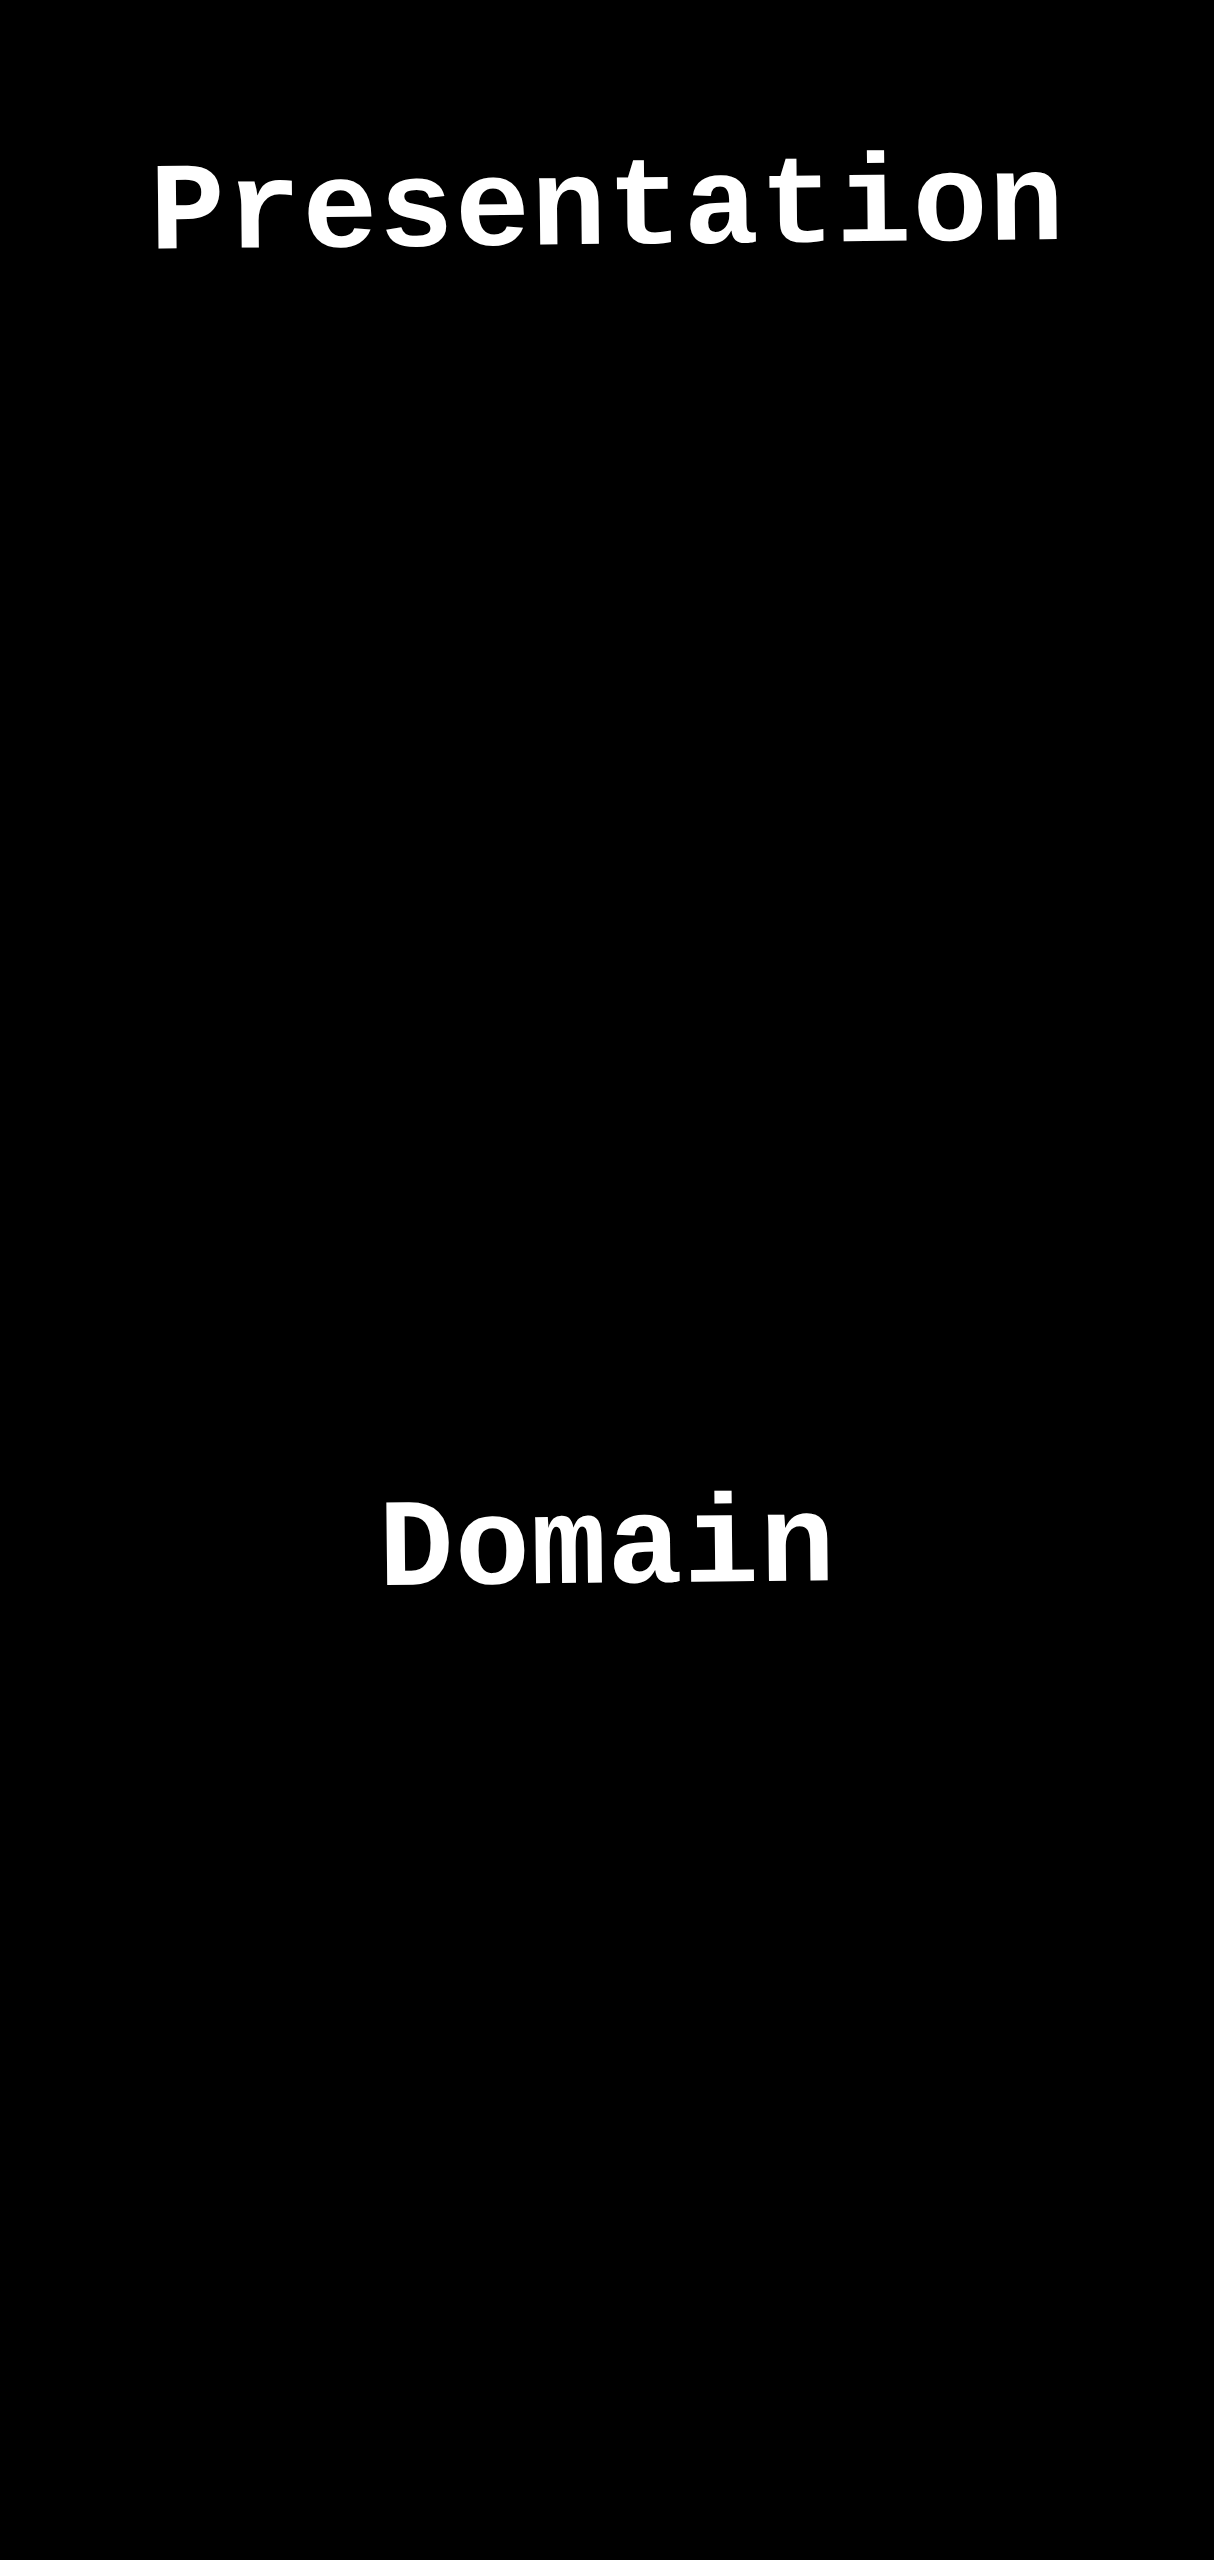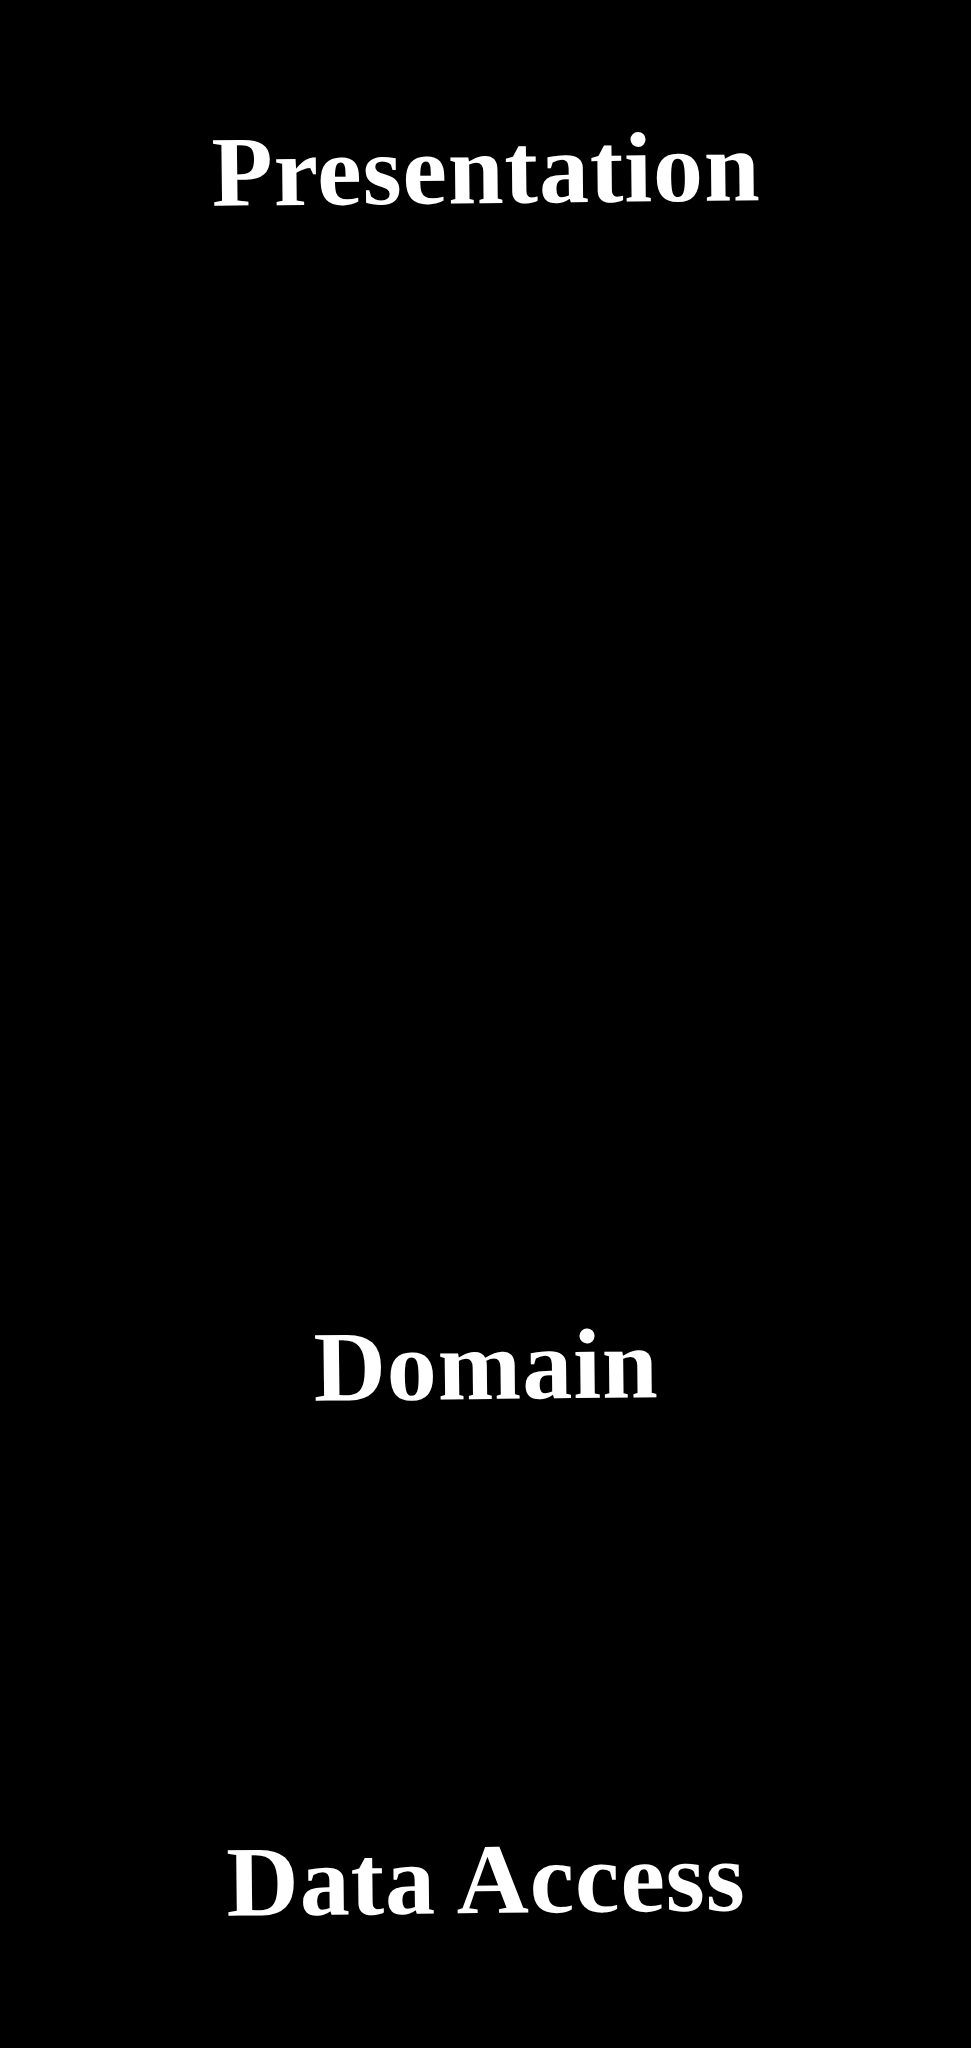--- a/index.html
+++ b/index.html
@@ -11,21 +11,21 @@
     margin: 0;
     padding: 0;
     background: var(--background);
   }
   .canvas {
     position: relative;
     width: 971px;
     height: 2048px;
     background: var(--background);
     overflow: hidden;
-    font-family: Liberation Serif, serif;
+    font-family: Liberation Mono, monospace;
   }
   .node {
     position: absolute;
     left: 26px;
     width: 920px;
     height: 292px;
   }
   .node svg.sketch-box {
     position: absolute;
     inset: 0;
@@ -98,31 +98,25 @@
 
   <svg id="edge-1" class="edge-arrow" viewBox="0 0 120 200" preserveAspectRatio="none">
       <use href="#sketcharrow"></use>
     </svg>
 
 
   <svg id="edge-2" class="edge-arrow" viewBox="0 0 120 200" preserveAspectRatio="none">
       <use href="#sketcharrow"></use>
     </svg>
 
-  <div class="node" style="top:1218px">
+  <div class="node" style="top:1093px">
     <svg class="sketch-box" viewBox="0 0 920 292">
         <use href="#sketchrect"></use>
       </svg>
     <span class="label">Domain</span>
   </div>
 
   <svg id="edge-3" class="edge-arrow" viewBox="0 0 120 200" preserveAspectRatio="none">
       <use href="#sketcharrow"></use>
     </svg>
 
-  <div class="node" style="top:1732px">
-    <svg class="sketch-box" viewBox="0 0 920 292">
-        <use href="#sketchrect"></use>
-      </svg>
-    <span class="label">Data Access</span>
-  </div>
 
 </div>
 
 </body></html>

